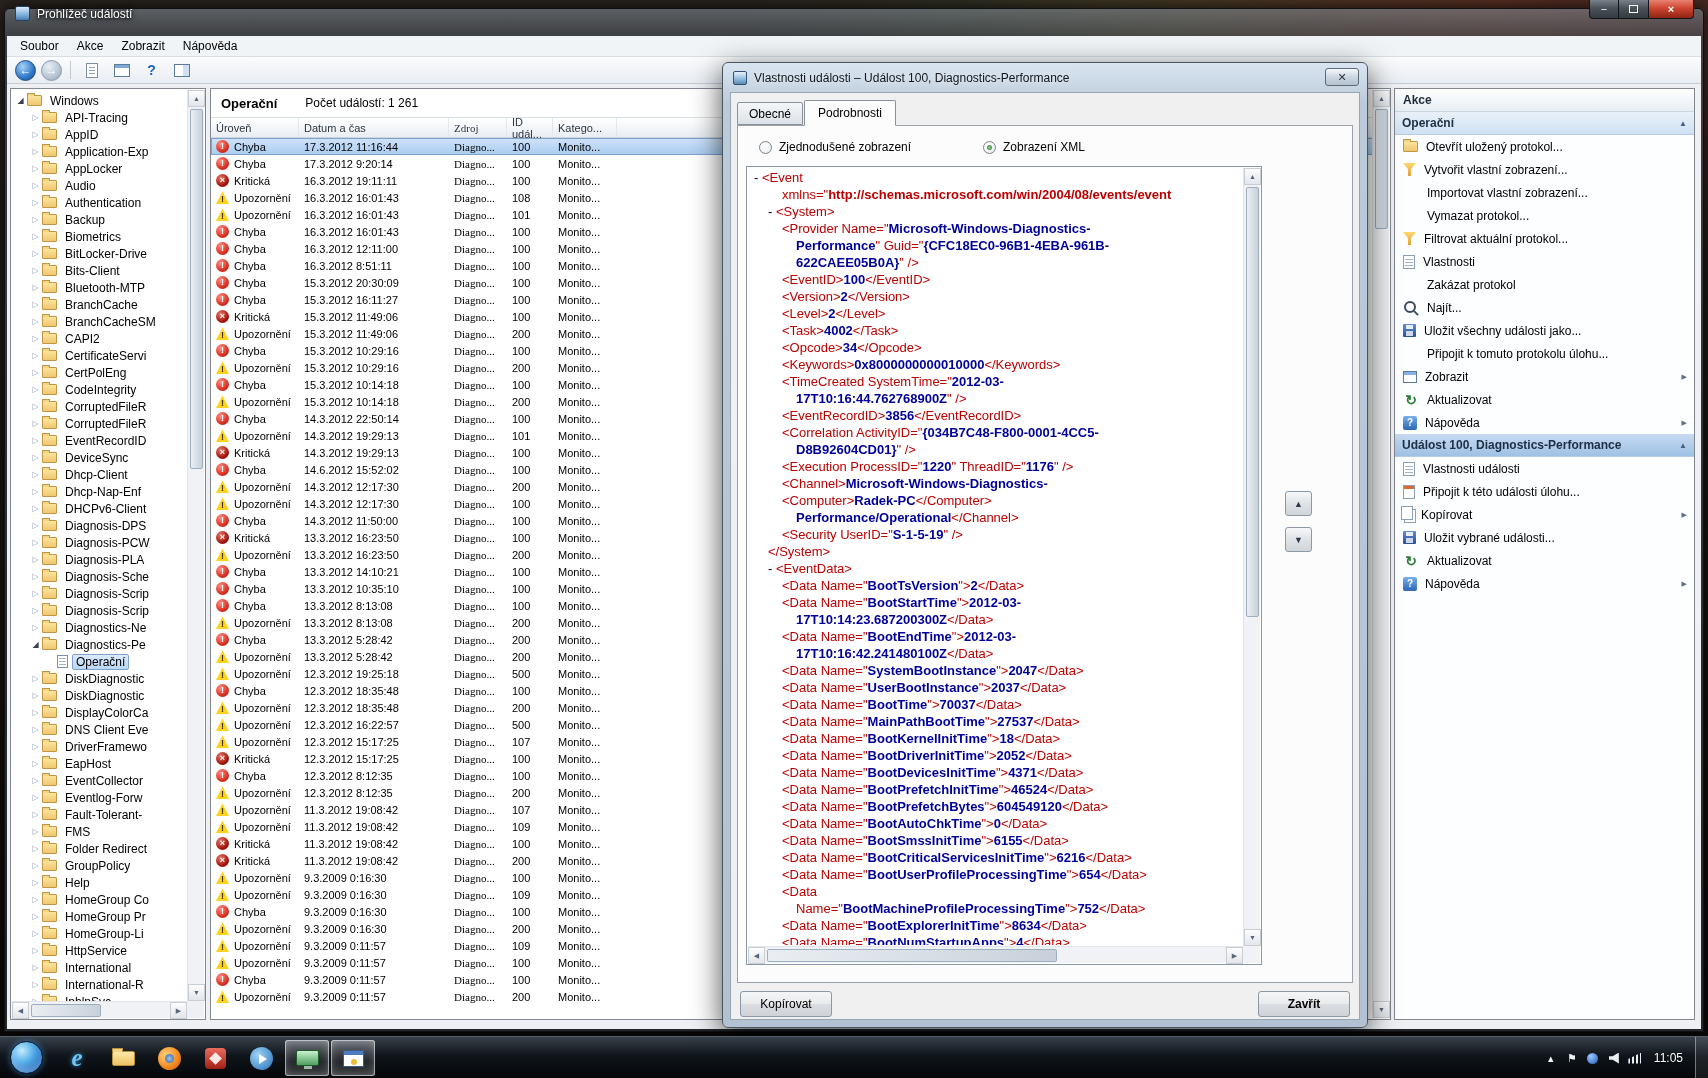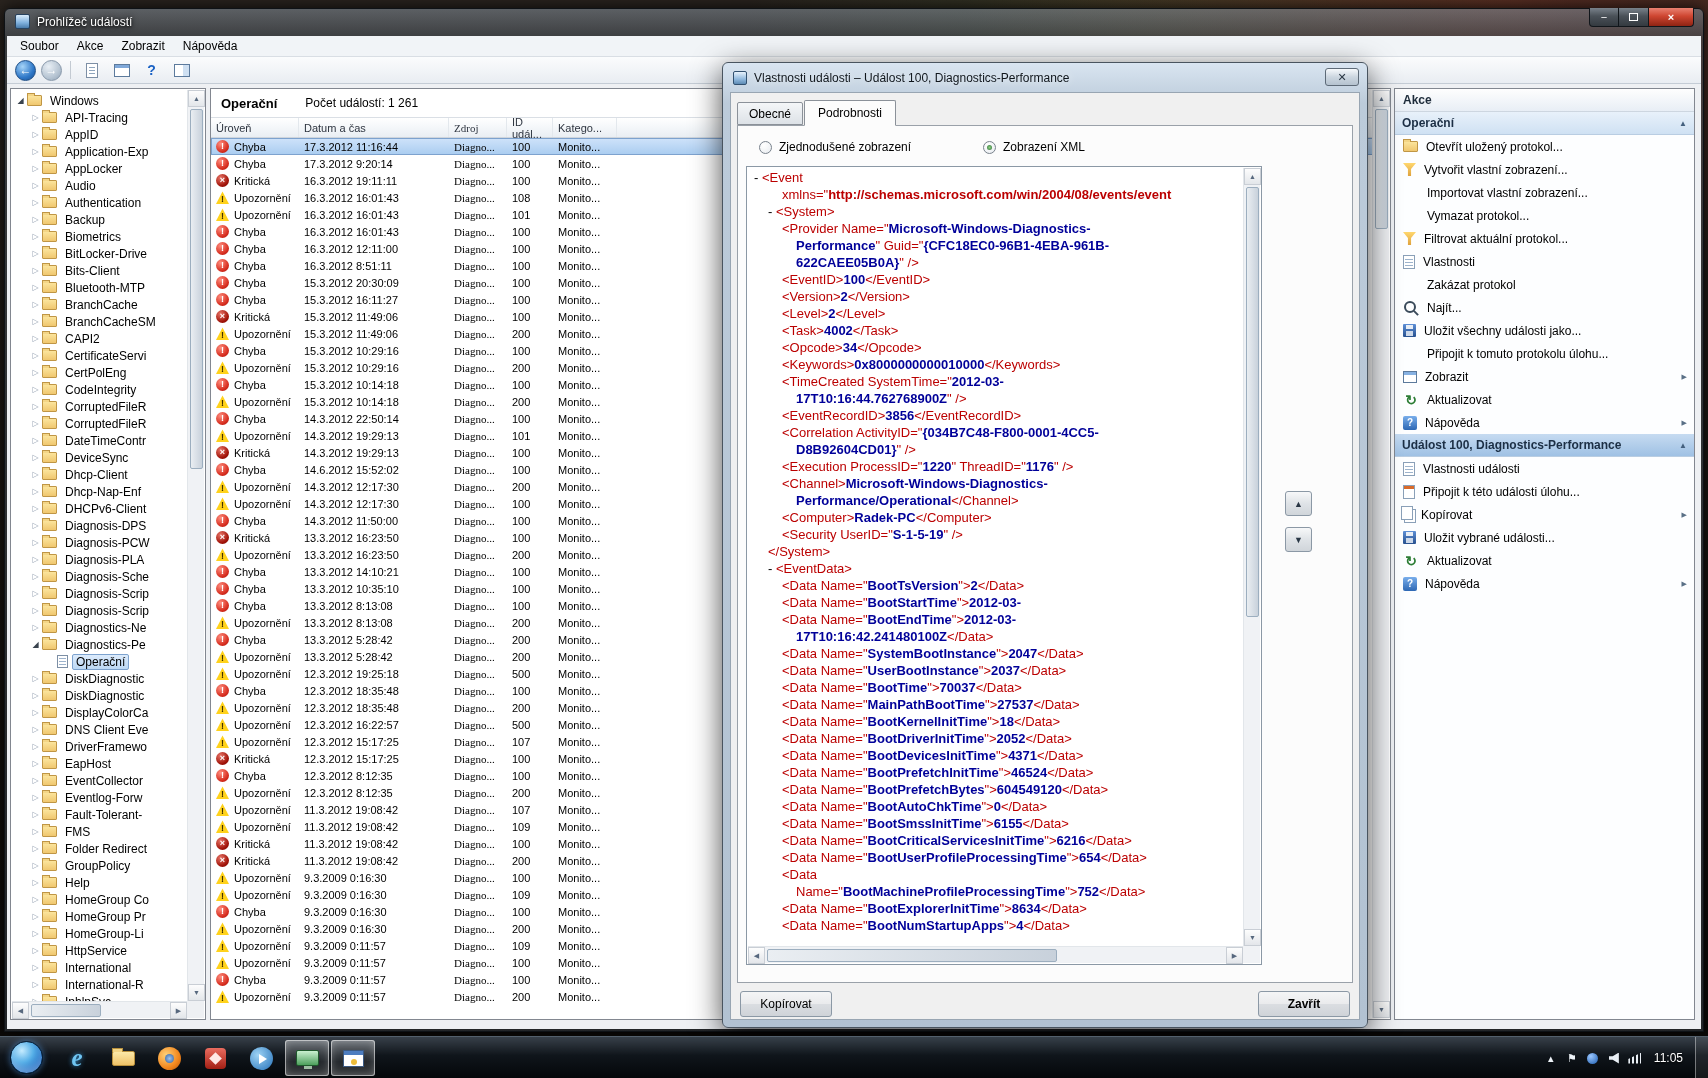--- a/index.html
+++ b/index.html
@@ -8,21 +8,21 @@
 #screen{position:relative;width:1708px;height:1078px;background:
  radial-gradient(900px 500px at 88% 0%, rgba(170,60,40,.35), transparent 60%),
  radial-gradient(700px 420px at 68% 4%, rgba(100,140,60,.22), transparent 60%),
  linear-gradient(#2a241f,#16120e 60%,#0b0907);}
 .abs{position:absolute;}
 
 
 #win{left:4px;top:8px;width:1700px;height:1024px;border:1px solid #0e1216;border-radius:6px 6px 0 0;
  background:linear-gradient(rgba(125,135,145,.60),rgba(72,80,88,.55) 30px,rgba(50,56,62,.60));
  box-shadow:0 0 16px rgba(0,0,0,.85);}
-#titlebar{left:4px;top:8px;width:1700px;height:28px;color:#fff;}
+#titlebar{left:4px;top:0;width:1700px;height:28px;color:#fff;}
 .win-ico{position:absolute;left:11px;top:6px;width:15px;height:15px;border-radius:2px;border:1px solid #27425e;
  background:linear-gradient(#d9ecfb,#7fb0dd 60%,#4a7cab);}
 #title-text{position:absolute;left:33px;top:7px;font-size:12px;text-shadow:0 1px 3px #000,0 0 6px rgba(0,0,0,.8);}
 .capbtns{position:absolute;right:10px;top:0;display:flex;}
 .cb{height:19px;display:flex;align-items:center;justify-content:center;color:#fff;font-size:11px;
  background:linear-gradient(#79828b,#4a5158 45%,#343a40);border:1px solid #11161b;border-top:none;}
 .cb.min{width:30px;border-radius:0 0 0 4px;}
 .cb.max{width:30px;border-left:none;}
 .cb.close{width:45px;border-left:none;border-radius:0 0 4px 0;background:linear-gradient(#e98171,#ce4631 45%,#8f2313);font-weight:bold;}
 .restore-box{width:9px;height:8px;border:1px solid #fff;background:transparent;display:inline-block;}
@@ -321,21 +321,21 @@
           <span class="tlabel">CorruptedFileR</span>
         </div>
         <div class="trow" style="padding-left: 17px;">
           <span class="texp">▷</span>
           <span class="t-folder"></span>
           <span class="tlabel">CorruptedFileR</span>
         </div>
         <div class="trow" style="padding-left: 17px;">
           <span class="texp">▷</span>
           <span class="t-folder"></span>
-          <span class="tlabel">DateTimeContr</span>
+          <span class="tlabel">EventRecordID</span>
         </div>
         <div class="trow" style="padding-left: 17px;">
           <span class="texp">▷</span>
           <span class="t-folder"></span>
           <span class="tlabel">DeviceSync</span>
         </div>
         <div class="trow" style="padding-left: 17px;">
           <span class="texp">▷</span>
           <span class="t-folder"></span>
           <span class="tlabel">Dhcp-Client</span>
@@ -1169,27 +1169,28 @@
             <div class="xline" style="padding-left: 32px;"><span class="xm">&lt;Task&gt;</span><span class="xv">4002</span><span class="xm">&lt;/Task&gt;</span></div>
             <div class="xline" style="padding-left: 32px;"><span class="xm">&lt;Opcode&gt;</span><span class="xv">34</span><span class="xm">&lt;/Opcode&gt;</span></div>
             <div class="xline" style="padding-left: 32px;"><span class="xm">&lt;Keywords&gt;</span><span class="xv">0x8000000000010000</span><span class="xm">&lt;/Keywords&gt;</span></div>
             <div class="xline" style="padding-left: 32px;"><span class="xm">&lt;TimeCreated SystemTime="</span><span class="xv">2012-03-</span></div>
             <div class="xline" style="padding-left: 46px;"><span class="xv">17T10:16:44.762768900Z</span><span class="xm">" /&gt;</span></div>
             <div class="xline" style="padding-left: 32px;"><span class="xm">&lt;EventRecordID&gt;</span><span class="xv">3856</span><span class="xm">&lt;/EventRecordID&gt;</span></div>
             <div class="xline" style="padding-left: 32px;"><span class="xm">&lt;Correlation ActivityID="</span><span class="xv">{034B7C48-F800-0001-4CC5-</span></div>
             <div class="xline" style="padding-left: 46px;"><span class="xv">D8B92604CD01}</span><span class="xm">" /&gt;</span></div>
             <div class="xline" style="padding-left: 32px;"><span class="xm">&lt;Execution ProcessID="</span><span class="xv">1220</span><span class="xm">" ThreadID="</span><span class="xv">1176</span><span class="xm">" /&gt;</span></div>
             <div class="xline" style="padding-left: 32px;"><span class="xm">&lt;Channel&gt;</span><span class="xv">Microsoft-Windows-Diagnostics-</span></div>
+            <div class="xline" style="padding-left: 32px;"><span class="xm">&lt;Computer&gt;</span><span class="xv">Radek-PC</span><span class="xm">&lt;/Computer&gt;</span></div>
             <div class="xline" style="padding-left: 46px;"><span class="xv">Performance/Operational</span><span class="xm">&lt;/Channel&gt;</span></div>
-            <div class="xline" style="padding-left: 32px;"><span class="xm">&lt;Computer&gt;</span><span class="xv">Radek-PC</span><span class="xm">&lt;/Computer&gt;</span></div>
             <div class="xline" style="padding-left: 32px;"><span class="xm">&lt;Security UserID="</span><span class="xv">S-1-5-19</span><span class="xm">" /&gt;</span></div>
             <div class="xline" style="padding-left: 18px;"><span class="xm">&lt;/System&gt;</span></div>
             <div class="xline" style="padding-left: 18px;"><span class="xmark">- </span><span class="xm">&lt;EventData&gt;</span></div>
             <div class="xline" style="padding-left: 32px;"><span class="xm">&lt;Data Name="</span><span class="xv">BootTsVersion</span><span class="xm">"&gt;</span><span class="xv">2</span><span class="xm">&lt;/Data&gt;</span></div>
             <div class="xline" style="padding-left: 32px;"><span class="xm">&lt;Data Name="</span><span class="xv">BootStartTime</span><span class="xm">"&gt;</span><span class="xv">2012-03-</span></div>
+            <div class="xline" style="padding-left: 46px;"><span class="xv">17T10:14:23.687200300Z</span><span class="xm">&lt;/Data&gt;</span></div>
             <div class="xline" style="padding-left: 32px;"><span class="xm">&lt;Data Name="</span><span class="xv">BootEndTime</span><span class="xm">"&gt;</span><span class="xv">2012-03-</span></div>
             <div class="xline" style="padding-left: 46px;"><span class="xv">17T10:16:42.241480100Z</span><span class="xm">&lt;/Data&gt;</span></div>
             <div class="xline" style="padding-left: 32px;"><span class="xm">&lt;Data Name="</span><span class="xv">SystemBootInstance</span><span class="xm">"&gt;</span><span class="xv">2047</span><span class="xm">&lt;/Data&gt;</span></div>
             <div class="xline" style="padding-left: 32px;"><span class="xm">&lt;Data Name="</span><span class="xv">UserBootInstance</span><span class="xm">"&gt;</span><span class="xv">2037</span><span class="xm">&lt;/Data&gt;</span></div>
             <div class="xline" style="padding-left: 32px;"><span class="xm">&lt;Data Name="</span><span class="xv">BootTime</span><span class="xm">"&gt;</span><span class="xv">70037</span><span class="xm">&lt;/Data&gt;</span></div>
             <div class="xline" style="padding-left: 32px;"><span class="xm">&lt;Data Name="</span><span class="xv">MainPathBootTime</span><span class="xm">"&gt;</span><span class="xv">27537</span><span class="xm">&lt;/Data&gt;</span></div>
             <div class="xline" style="padding-left: 32px;"><span class="xm">&lt;Data Name="</span><span class="xv">BootKernelInitTime</span><span class="xm">"&gt;</span><span class="xv">18</span><span class="xm">&lt;/Data&gt;</span></div>
             <div class="xline" style="padding-left: 32px;"><span class="xm">&lt;Data Name="</span><span class="xv">BootDriverInitTime</span><span class="xm">"&gt;</span><span class="xv">2052</span><span class="xm">&lt;/Data&gt;</span></div>
             <div class="xline" style="padding-left: 32px;"><span class="xm">&lt;Data Name="</span><span class="xv">BootDevicesInitTime</span><span class="xm">"&gt;</span><span class="xv">4371</span><span class="xm">&lt;/Data&gt;</span></div>
             <div class="xline" style="padding-left: 32px;"><span class="xm">&lt;Data Name="</span><span class="xv">BootPrefetchInitTime</span><span class="xm">"&gt;</span><span class="xv">46524</span><span class="xm">&lt;/Data&gt;</span></div>

